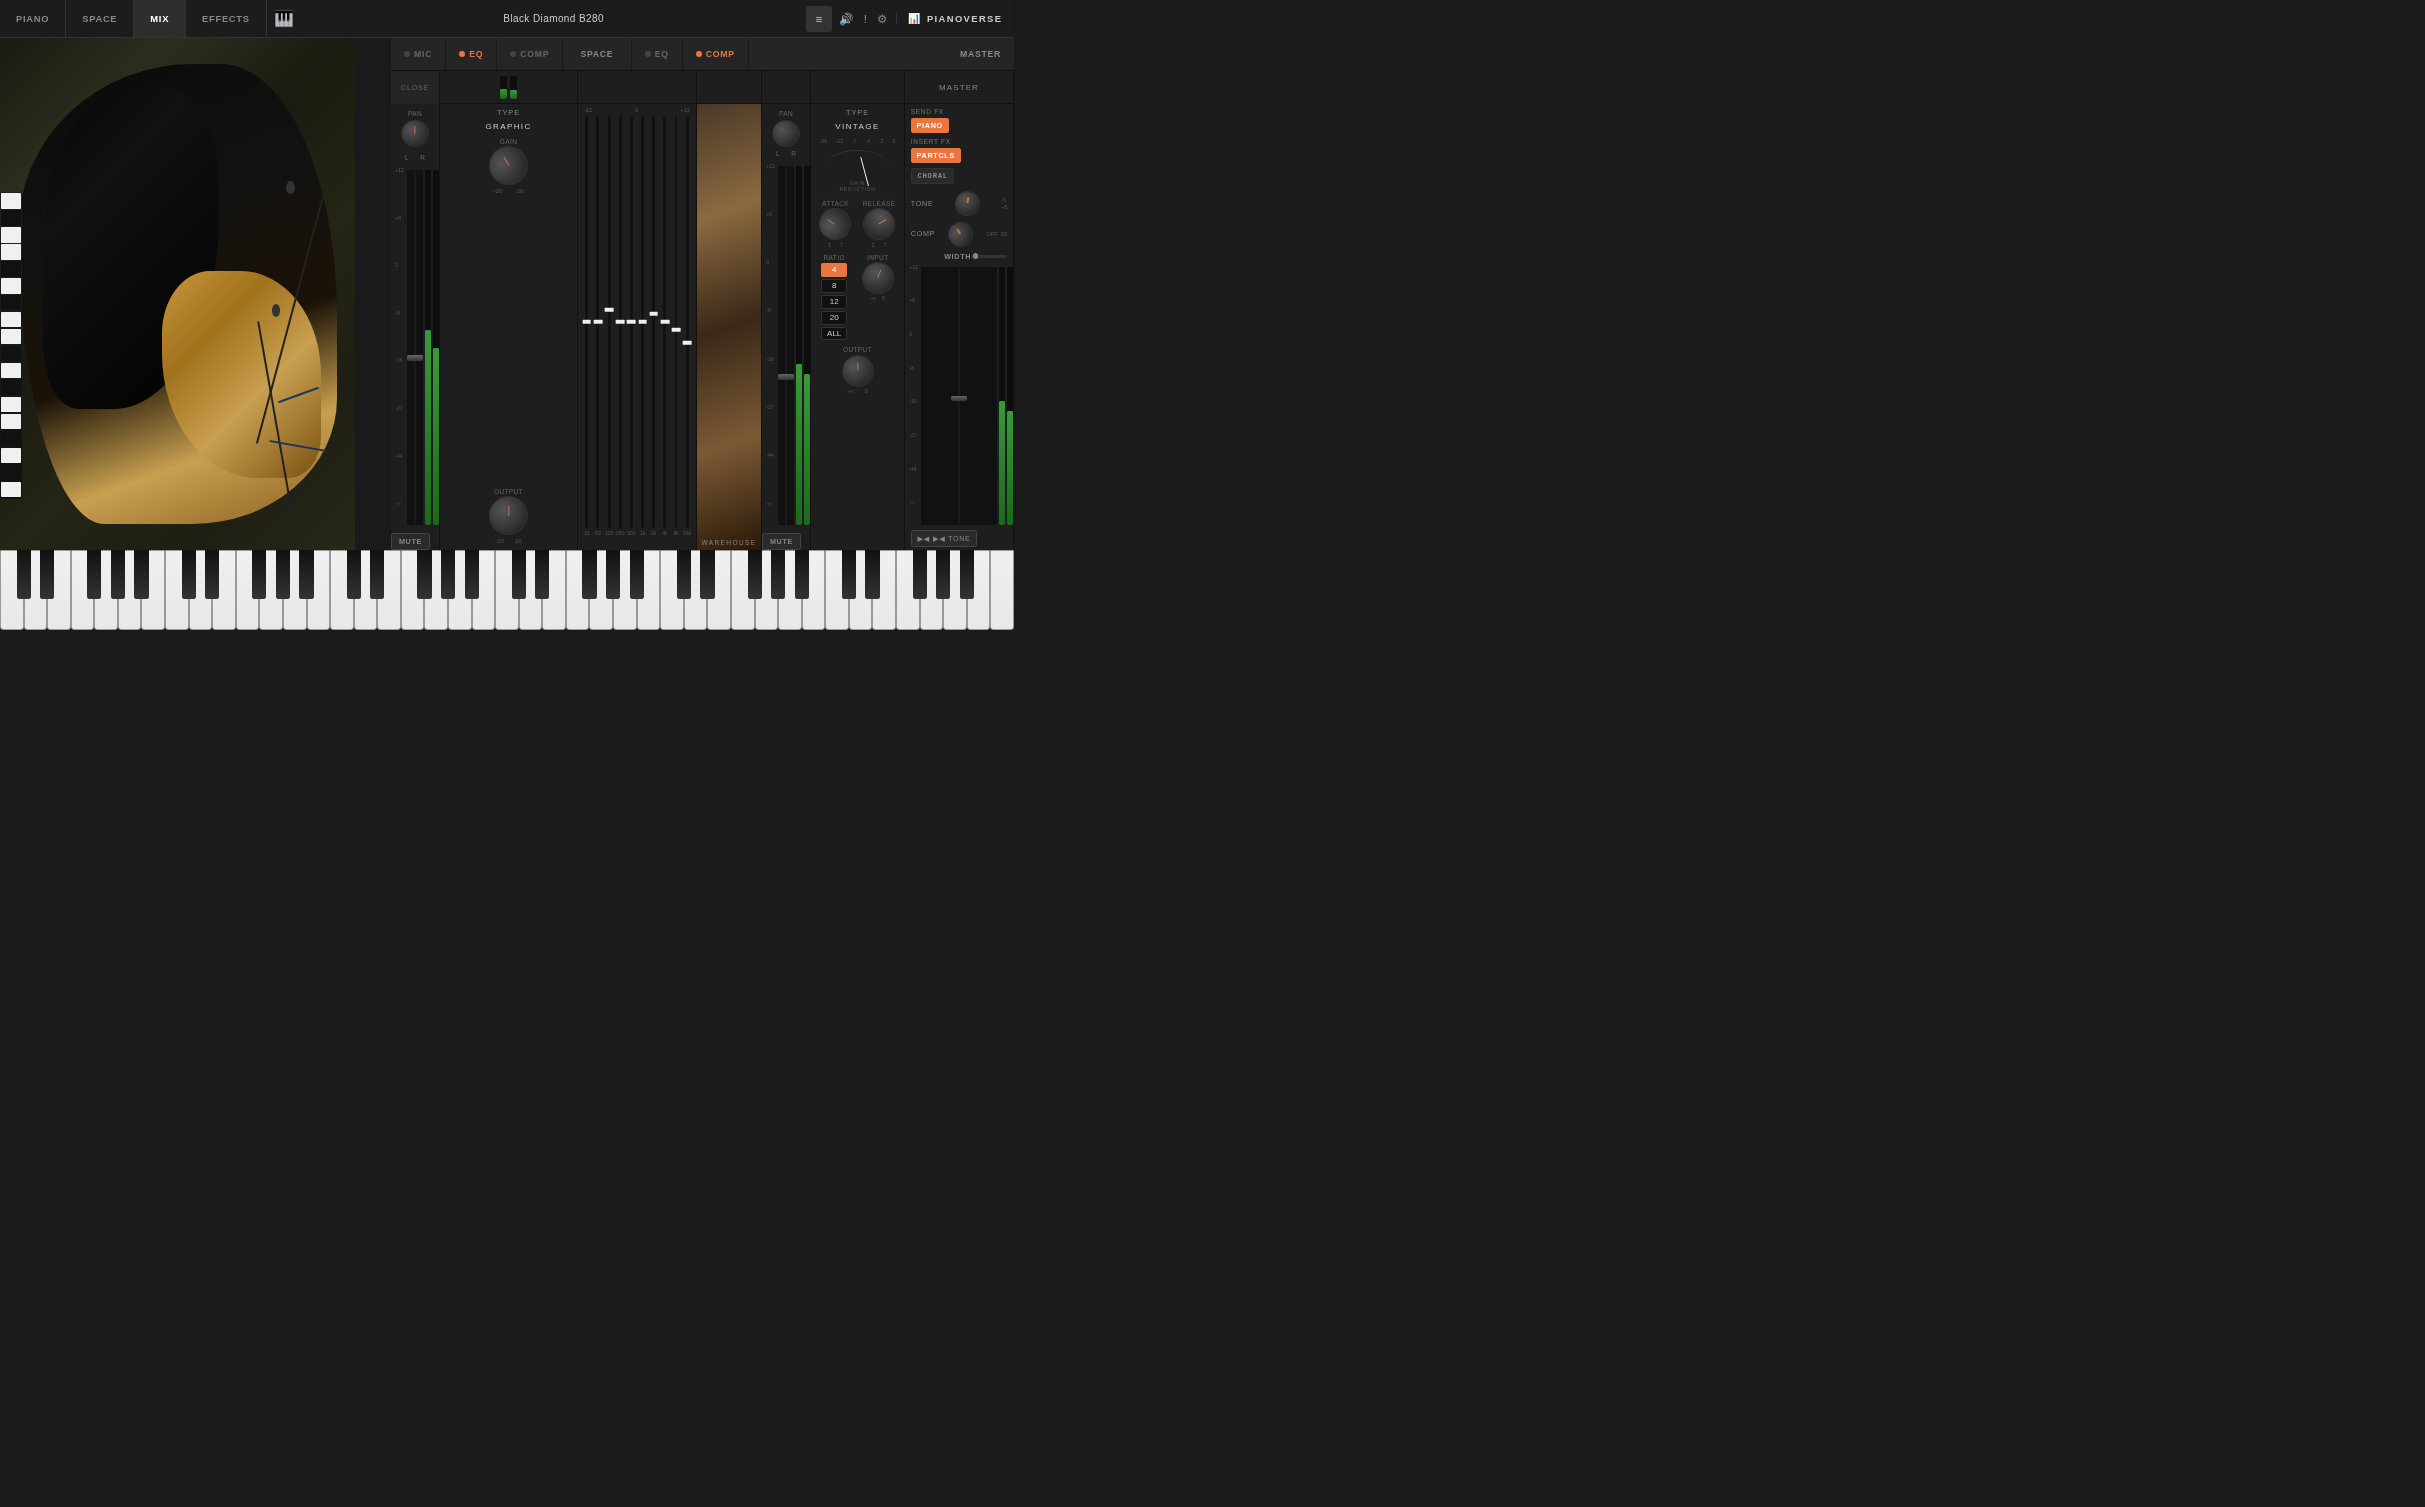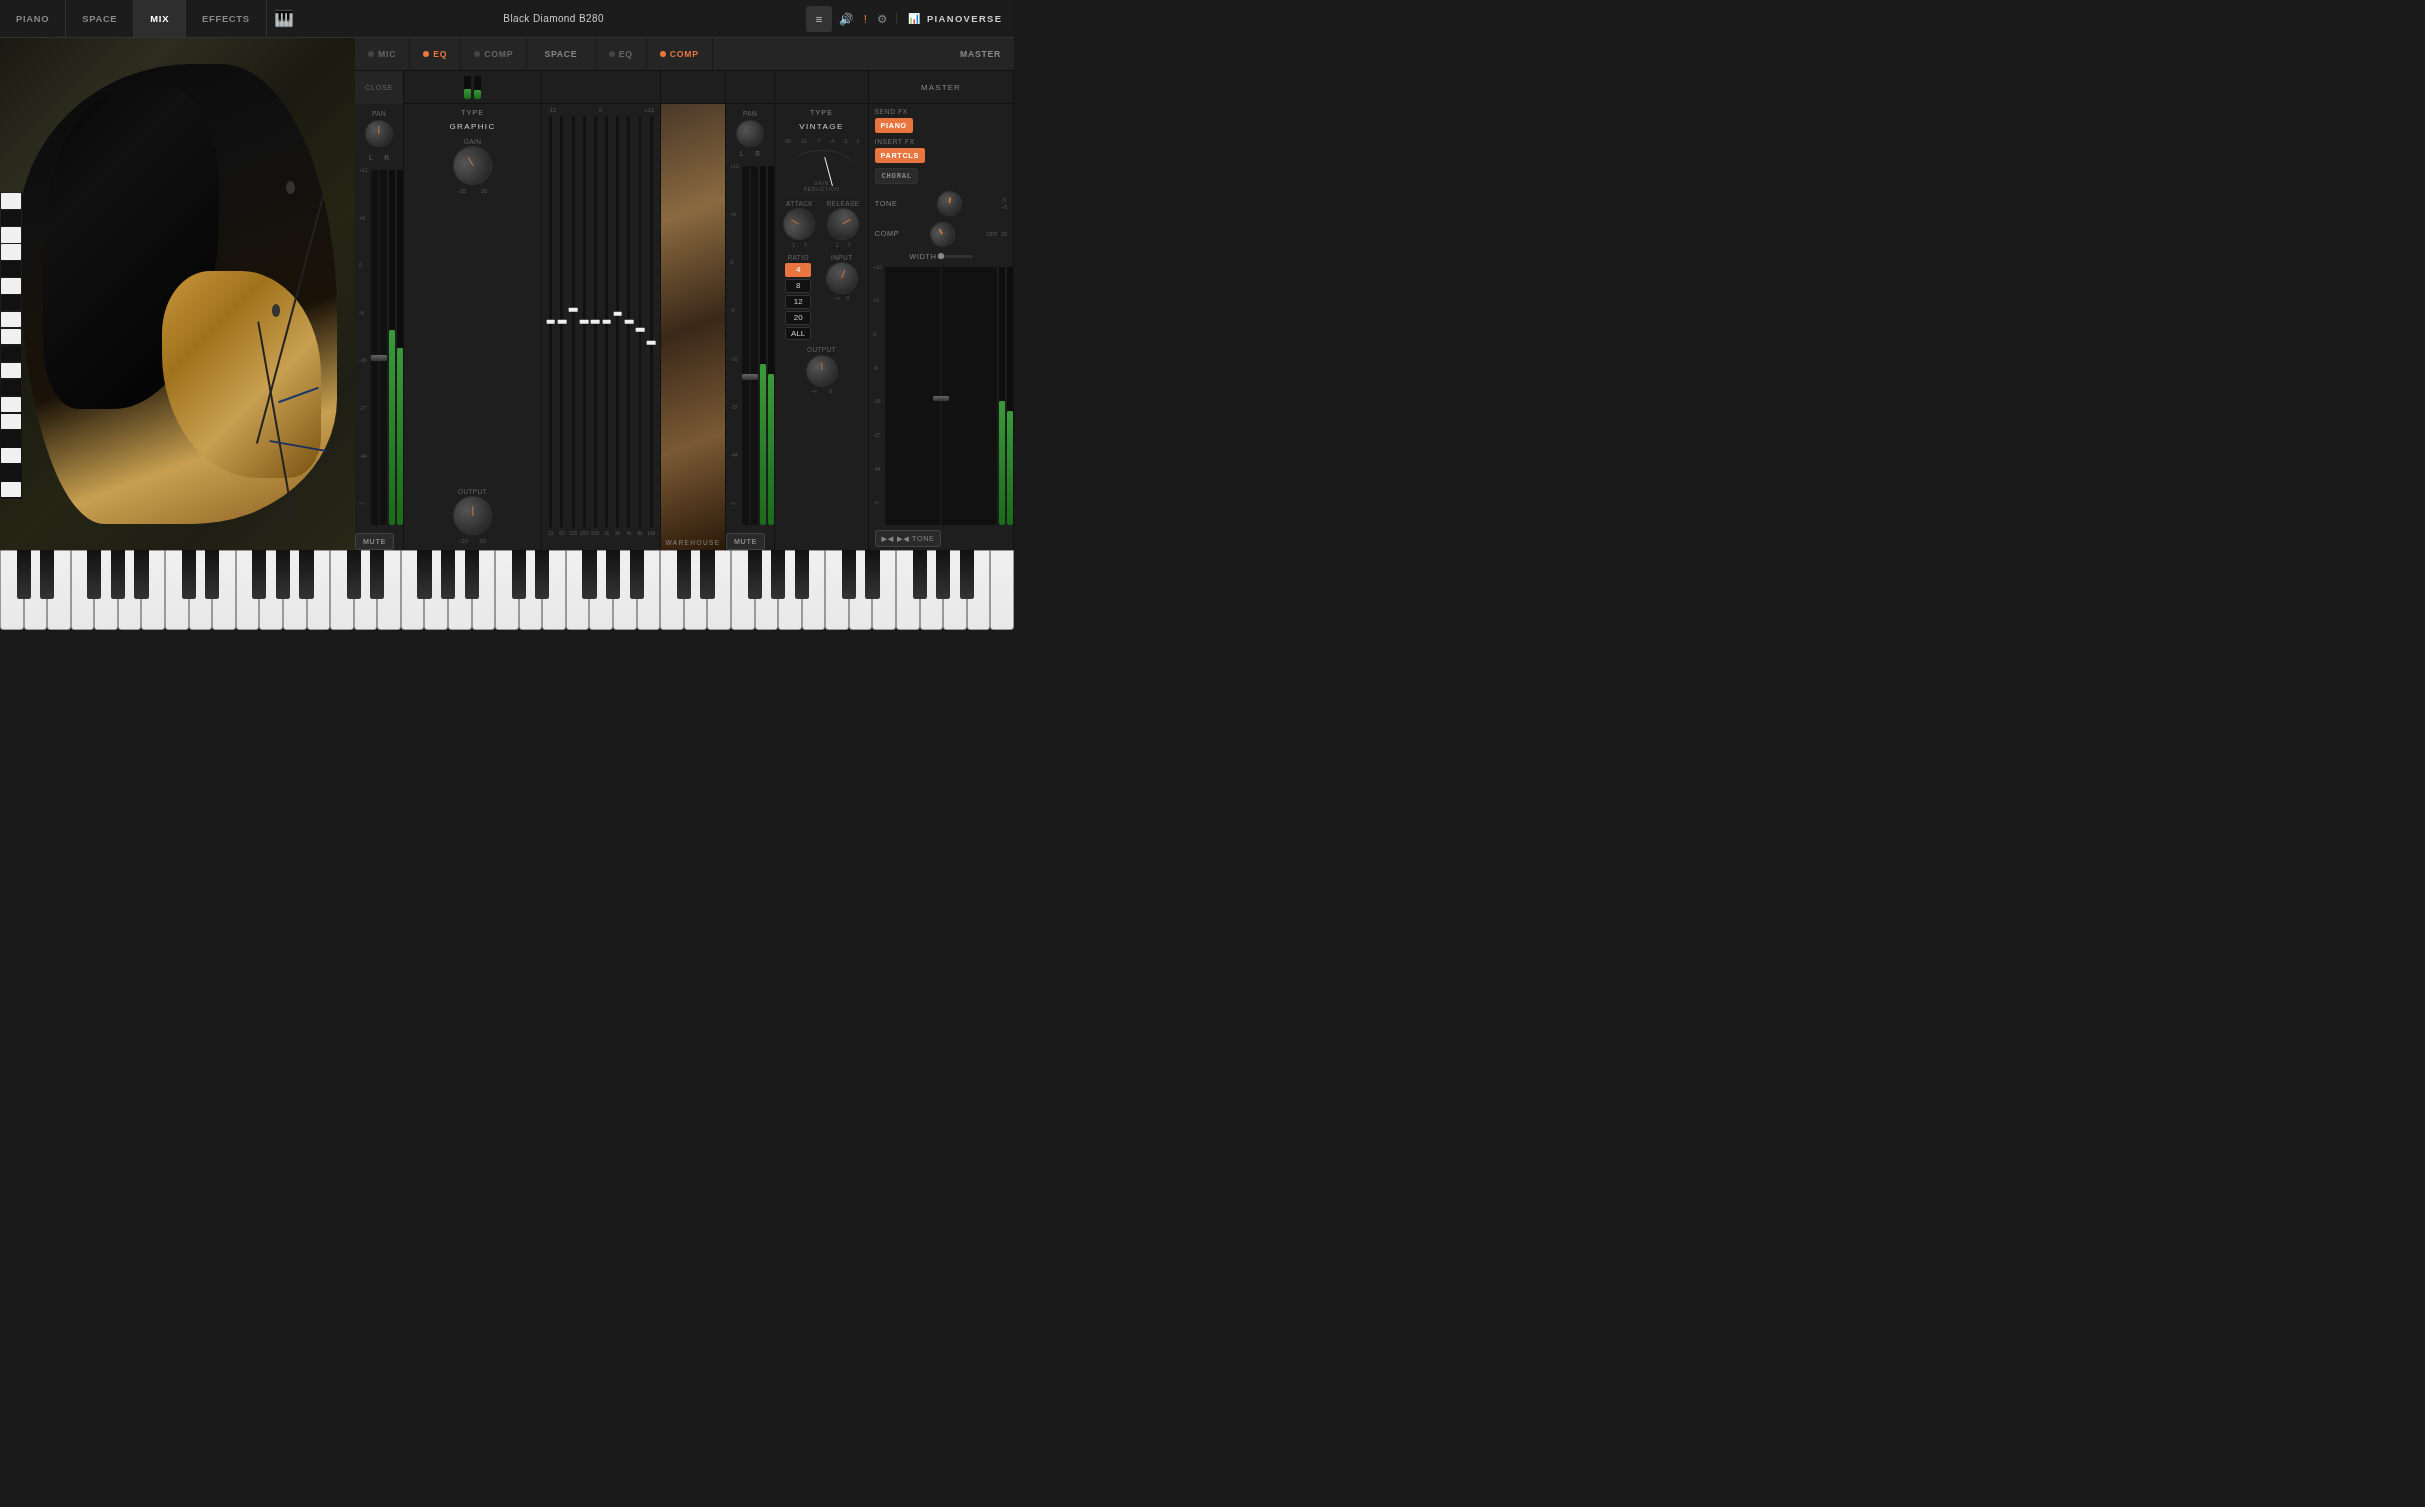--- a/index.html
+++ b/index.html
@@ -74,20 +74,21 @@
       font-weight: bold;
       letter-spacing: 1.4px;
       padding: 0 11.6px;
       border-left: 0.7px solid #333;
     }
 
     
     .main-area {
       display: flex;
       height: calc(100% - 38px - 80px);
+      gap: 36px;
     }
 
     
     .piano-view {
       width: 355px;
       height: 100%;
       background: #2a2a25;
       position: relative;
       overflow: hidden;
     }
@@ -863,21 +864,21 @@
 
         <div style="display:flex;align-items:center;justify-content:space-between;padding:2.9px 5.8px;">
           <span style="font-size:7.2px;color:#888;letter-spacing:0.7px;">COMP</span>
           <div class="knob knob-sm" style="transform:rotate(-30deg);"></div>
           <div style="display:flex;gap:2.9px;font-size:5.8px;color:#555;">
             <span>OFF</span>
             <span>20</span>
           </div>
         </div>
 
-        <div style="display:flex;align-items:center;justify-content:center;padding:2.9px 5.8px;">
+        <div style="display:flex;align-items:center;justify-content:flex-end;padding:2.9px 5.8px;font-weight:bold;">
           <span style="font-size:7.2px;color:#888;letter-spacing:0.7px;">WIDTH</span>
           <div style="width:36px;height:2.9px;background:#333;border-radius:1.4px;position:relative;cursor:pointer;">
             <div style="position:absolute;left:1.4px;top:50%;transform:translateY(-50%);width:5.8px;height:5.8px;background:#888;border-radius:50%;"></div>
           </div>
         </div>
 
         <div style="flex:1; display:flex; flex-direction:column; align-items:center; padding:2.9px 0; position:relative;">
           <div style="position:absolute;left:4.3px;top:0;bottom:22px;display:flex;flex-direction:column;justify-content:space-between;font-size:5px;color:#555;">
             <span>+12</span>
             <span>+6</span>

